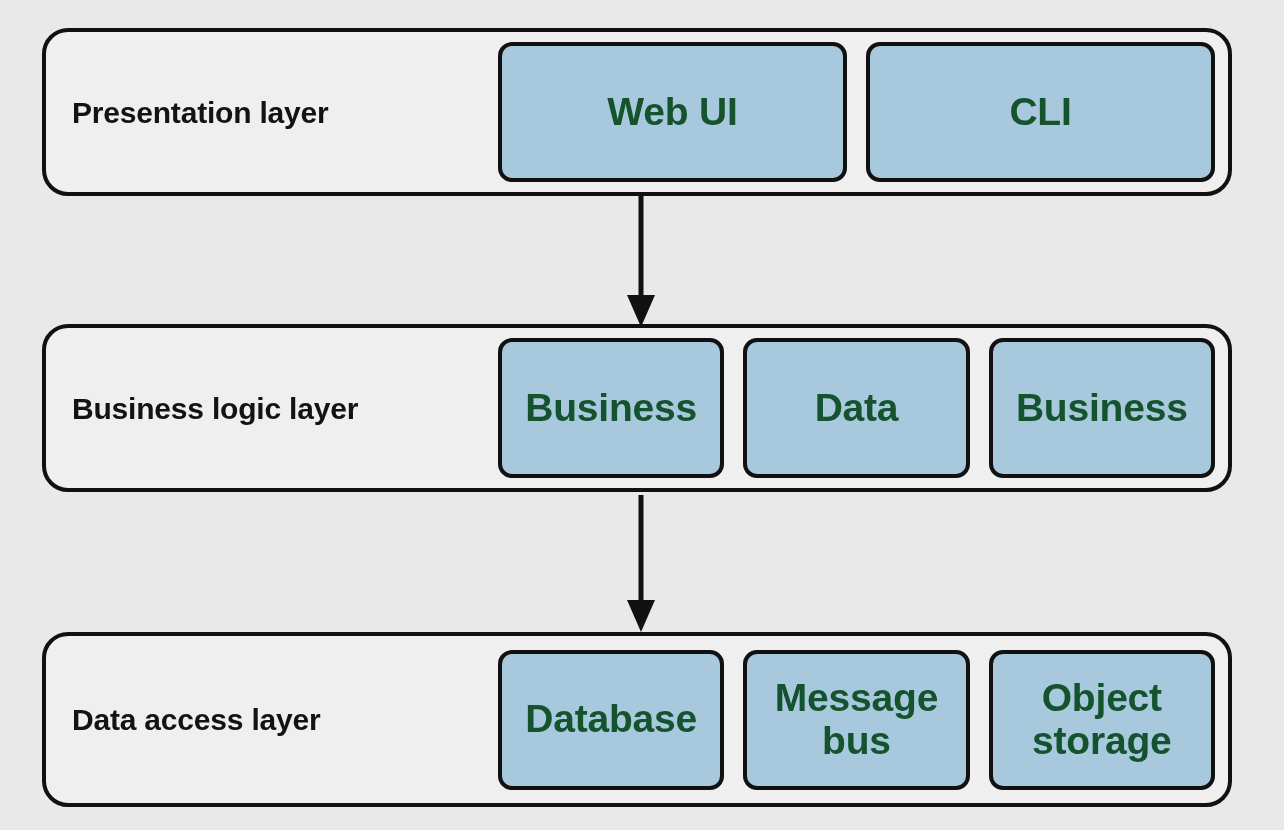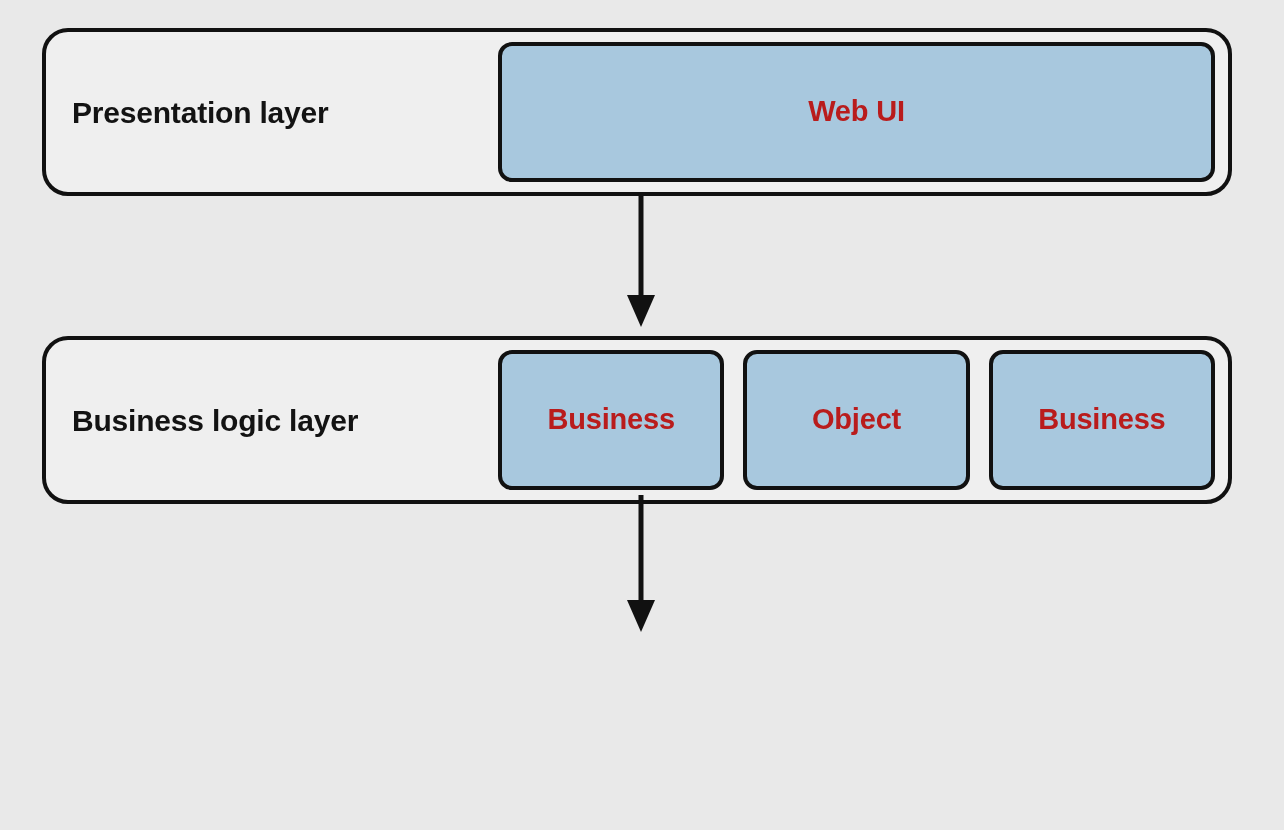--- a/index.html
+++ b/index.html
@@ -27,21 +27,21 @@
     width: 1190px;
     box-sizing: border-box;
     background: #efefef;
     border: 4px solid #111111;
     border-radius: 26px;
     display: flex;
     align-items: center;
   }
 
   .layer-1 { top: 28px;  height: 168px; }
-  .layer-2 { top: 336px; height: 168px; }
+  .layer-2 { top: 324px; height: 168px; }
   .layer-3 { top: 632px; height: 175px; }
 
   
   .layer-label {
     width: 452px;
     flex: 0 0 452px;
     padding-left: 26px;
     box-sizing: border-box;
     font-size: 30px;
     font-weight: bold;
@@ -66,23 +66,23 @@
     flex: 1 1 0;
     height: 140px;
     background: #a8c8de;
     border: 4px solid #111111;
     border-radius: 14px;
     box-sizing: border-box;
     display: flex;
     align-items: center;
     justify-content: center;
     text-align: center;
-    font-size: 29px;
+    font-size: 39px;
     font-weight: bold;
-    color: #b91c1c;
+    color: #14532d;
     letter-spacing: -0.2px;
     line-height: 1.08;
     white-space: pre-line;
   }
 
   .layer-3 .component { height: 140px; }
 
   
   .arrow {
     position: absolute;
@@ -95,40 +95,51 @@
 </style>
 </head>
 <body>
 
 <div class="diagram">
 
   <div class="layer layer-1">
     <div class="layer-label">Presentation layer</div>
     <div class="components">
       <div class="component">Web UI</div>
+      <div class="component">CLI</div>
     </div>
   </div>
 
   <div class="arrow arrow-1">
     <svg width="30" height="131" viewBox="0 0 30 131" xmlns="http://www.w3.org/2000/svg">
       <line x1="15" y1="0" x2="15" y2="108" stroke="#111111" stroke-width="5"></line>
       <polygon points="15,131 1,99 29,99" fill="#111111"></polygon>
     </svg>
   </div>
 
   <div class="layer layer-2">
     <div class="layer-label">Business logic layer</div>
     <div class="components">
       <div class="component">Business</div>
-      <div class="component">Object</div>
+      <div class="component">Data</div>
       <div class="component">Business</div>
     </div>
   </div>
 
   <div class="arrow arrow-2">
     <svg width="30" height="137" viewBox="0 0 30 137" xmlns="http://www.w3.org/2000/svg">
       <line x1="15" y1="0" x2="15" y2="114" stroke="#111111" stroke-width="5"></line>
       <polygon points="15,137 1,105 29,105" fill="#111111"></polygon>
     </svg>
   </div>
 
+  <div class="layer layer-3">
+    <div class="layer-label">Data access layer</div>
+    <div class="components">
+      <div class="component">Database</div>
+      <div class="component">Message
+bus</div>
+      <div class="component">Object
+storage</div>
+    </div>
+  </div>
 
 </div>
 
 </body></html>

